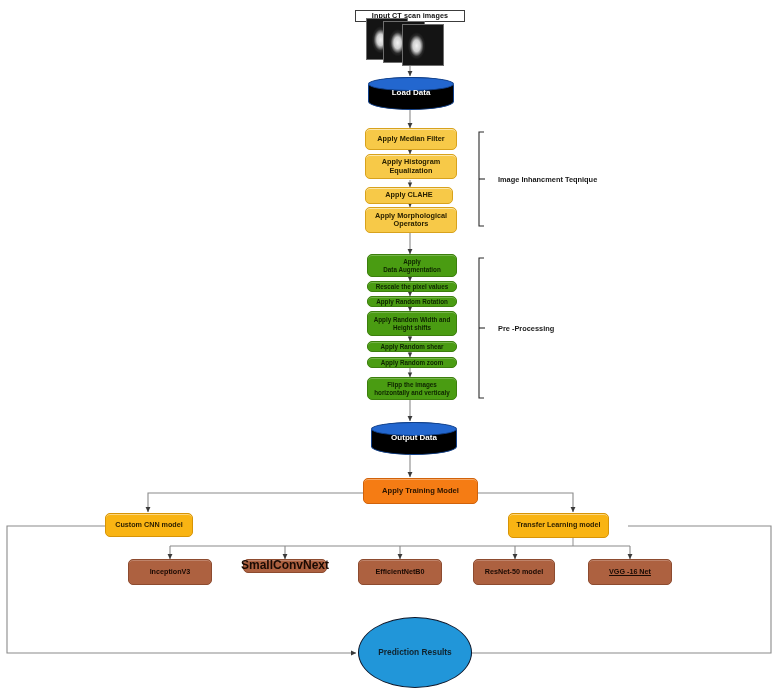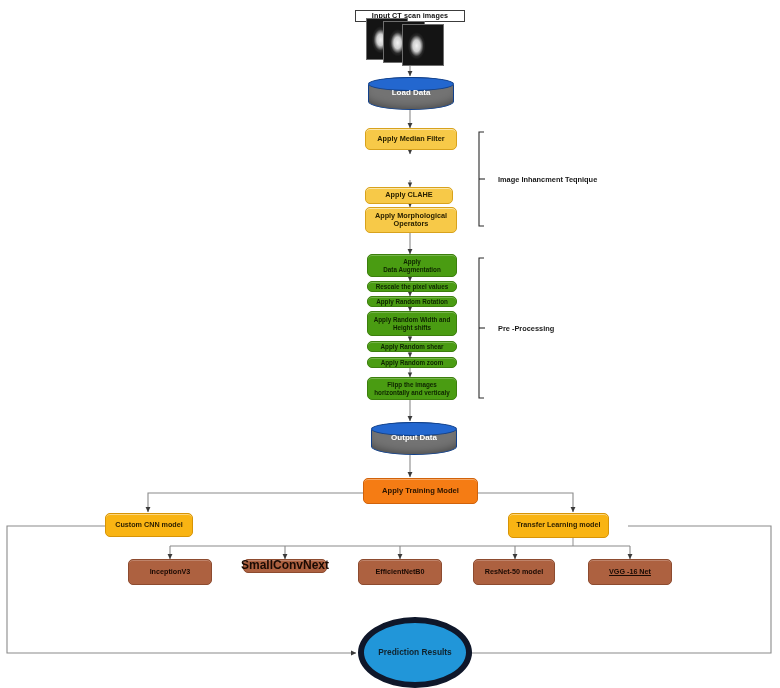--- a/index.html
+++ b/index.html
@@ -33,21 +33,21 @@
   .caption{
     background:#ffffff;
     border:1px solid #3c3c3c;
     font-size:7.2px;
     letter-spacing:.1px;
     color:#111;
   }
 
   
   .cyl{
-    background:#737373;
+    background:#000000;
     border-radius:50%/26% 26% 26% 26%;
     color:#ffffff;
     font-size:8px;
     border:1px solid #11408a;
     box-shadow:inset 0 -6px 10px -6px rgba(0,0,0,.45);
   }
   .cyl .cap{
     position:absolute;left:-1px;top:-1px;right:-1px;height:40%;
     border:1px solid #11408a;
     border-radius:50%;
@@ -65,21 +65,21 @@
   .orange{background:#f57c14;border:1px solid #d1620a;color:#2b1400;
         box-shadow:inset 0 1px 0 rgba(255,255,255,.35);}
   .amber{background:#f9b413;border:1px solid #d79406;color:#2b1e00;
         box-shadow:inset 0 1px 0 rgba(255,255,255,.45);}
   .brown{background:#ad6140;border:1px solid #8d4b2f;color:#1a0a03;
         box-shadow:inset 0 1px 0 rgba(255,255,255,.22);}
 
   
   .ellipse{
     background:#2196d9;
-    border:6px solid #0f172a;
+    border:1px solid #0f172a;
     border-radius:50%;
     font-size:8.4px;
     color:#10232e;
   }
 
   
   .grouplabel{
     position:absolute;
     font-size:7.4px;
     font-weight:bold;
@@ -183,20 +183,22 @@
       <div class="scan"></div>
     </div>
   </div>
 
   <div class="node cyl" style="left:368px;top:77px;width:86px;height:33px;">
     <span class="cap"></span>
     <span class="lbl">Load Data</span>
   </div>
 
   <div class="node rbox gold" style="left:365px;top:128px;width:92px;height:22px;text-align:center;">Apply Median Filter</div>
+  <div class="node rbox gold" style="left:365px;top:154px;width:92px;height:25px;white-space:pre-line;">Apply Histogram
+Equalization</div>
   <div class="node rbox gold" style="left:365px;top:187px;width:88px;height:17px;">Apply CLAHE</div>
   <div class="node rbox gold" style="left:365px;top:207px;width:92px;height:26px;white-space:pre-line;">Apply Morphological
 Operators</div>
 
   <div class="grouplabel" style="left:498px;top:175px;">Image Inhancment Teqnique</div>
 
   <div class="node rbox green" style="left:367px;top:254px;width:90px;height:23px;white-space:pre-line;font-size:6.3px;">Apply
 Data Augmentation</div>
   <div class="node rbox green" style="left:367px;top:281px;width:90px;height:11px;font-size:6.3px;">Rescale the pixel values</div>
   <div class="node rbox green" style="left:367px;top:296px;width:90px;height:11px;font-size:6.3px;">Apply Random Rotation</div>

